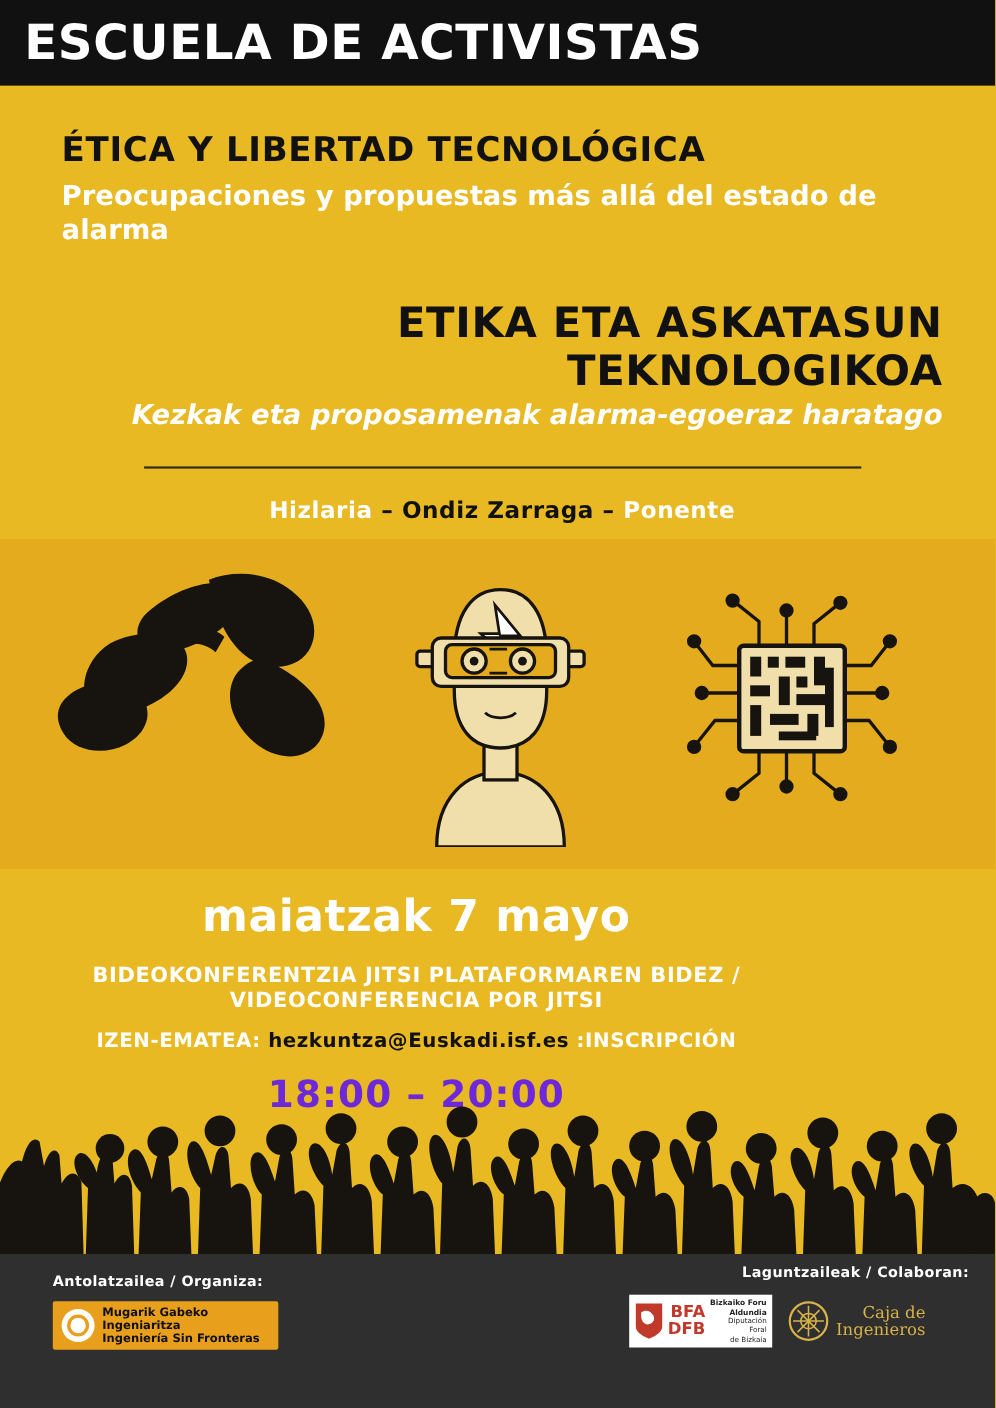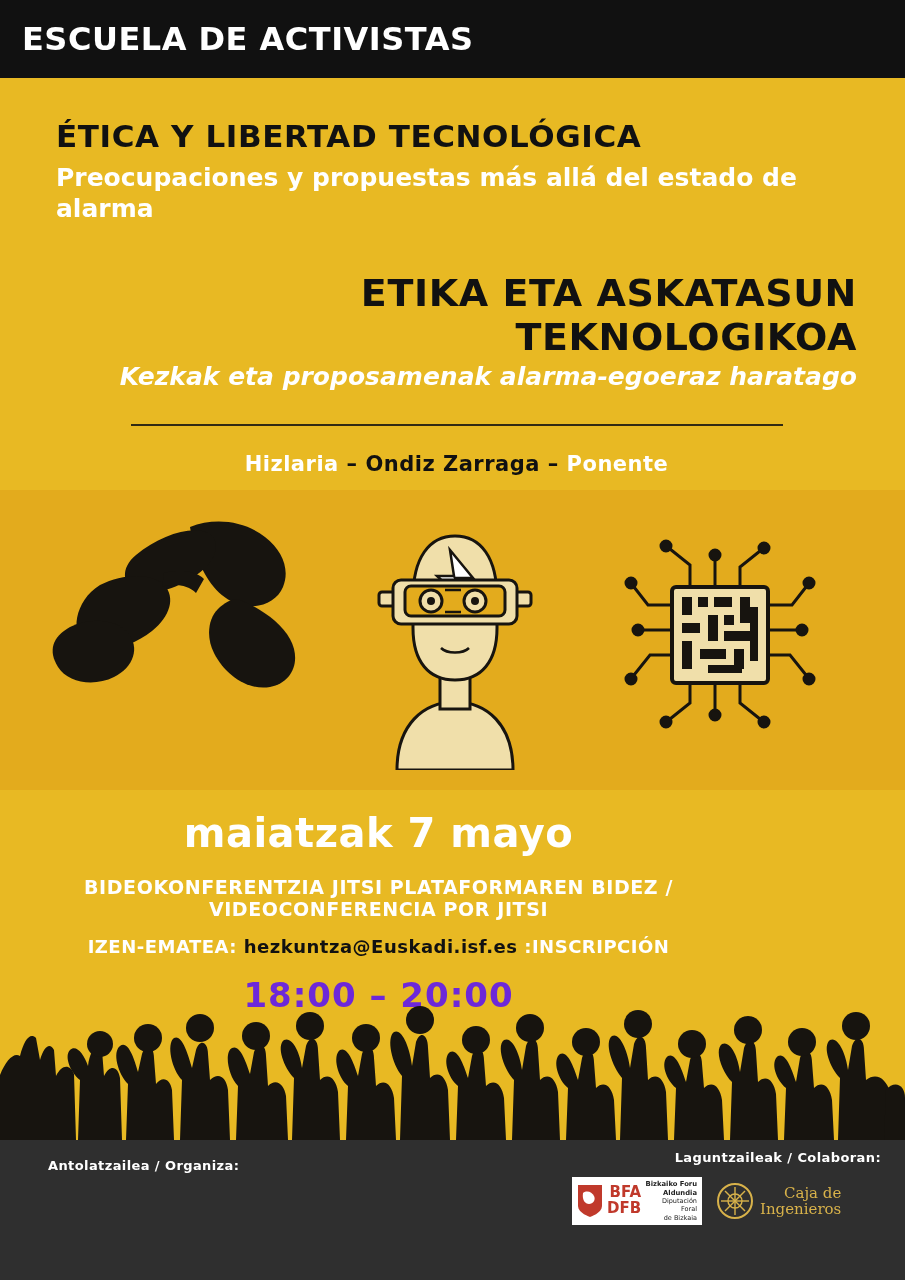--- a/index.html
+++ b/index.html
@@ -19,21 +19,21 @@
   
   .header {
     position: absolute; top: 0; left: 0;
     width: 905px; height: 78px;
     background: #111111;
     display: flex; align-items: center; justify-content: space-between;
     padding: 0 22px;
   }
   .header .es {
     color: #ffffff;
-    font-size: 32px;
+    font-size: 44px;
     font-weight: bold;
     letter-spacing: 0.5px;
     font-family: "DejaVu Sans", sans-serif;
   }
   .header .eu {
     color: #e8b923;
     font-size: 35px;
     font-weight: bold;
     letter-spacing: 0.5px;
     font-family: "DejaVu Sans", sans-serif;
@@ -322,20 +322,29 @@
         <path d="M838,160 L840,98 C830,88 822,66 830,60 C838,56 846,74 848,90 L852,66 C856,54 864,58 864,70 L866,100 C876,92 886,98 890,112 L892,160 Z"></path>
         <circle cx="856" cy="46" r="14"></circle>
         <path d="M884,160 L886,110 C894,100 905,104 905,118 L905,160 Z"></path>
       </g>
     </svg>
   </div>
 
   <div class="footer">
     <div class="f-left">
       <div class="f-label">Antolatzailea / Organiza:</div>
+      <div class="logo-isf">
+        <div class="isf-mark">
+            <div class="inner"></div>
+          </div>
+        <div class="isf-text">
+          <div>Mugarik Gabeko Ingeniaritza</div>
+          <div>Ingeniería Sin Fronteras</div>
+        </div>
+      </div>
     </div>
 
     <div class="f-right">
       <div class="f-label">Laguntzaileak / Colaboran:</div>
       <div class="sponsors">
 
         <div class="logo-bfa">
           <svg class="bfa-shield" viewBox="0 0 26 34">
             <path d="M1,1 H25 V22 C25,29 13,33 13,33 C13,33 1,29 1,22 Z" fill="#c0392b"></path>
             <path d="M6,9 C10,6 15,8 17,12 C19,16 16,20 12,20 C8,20 5,16 6,9 Z" fill="#ffffff"></path>

